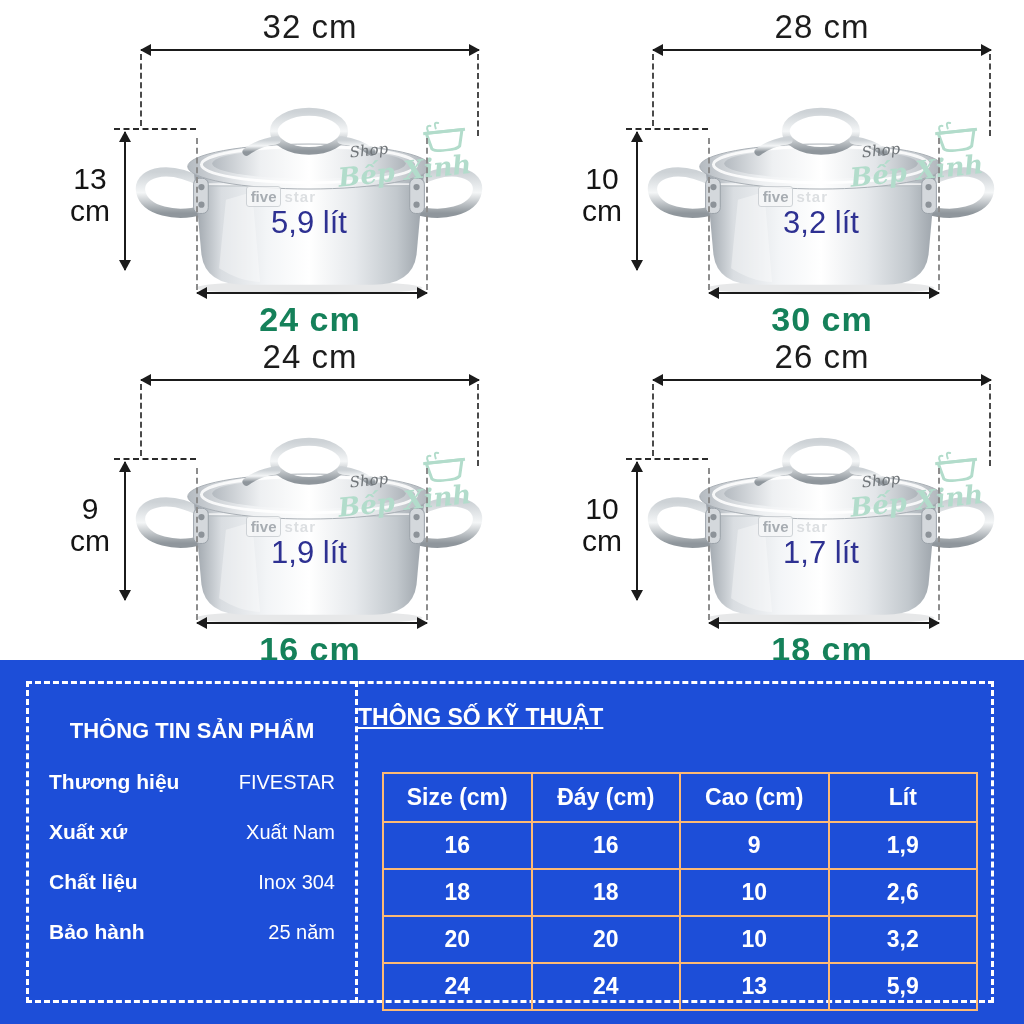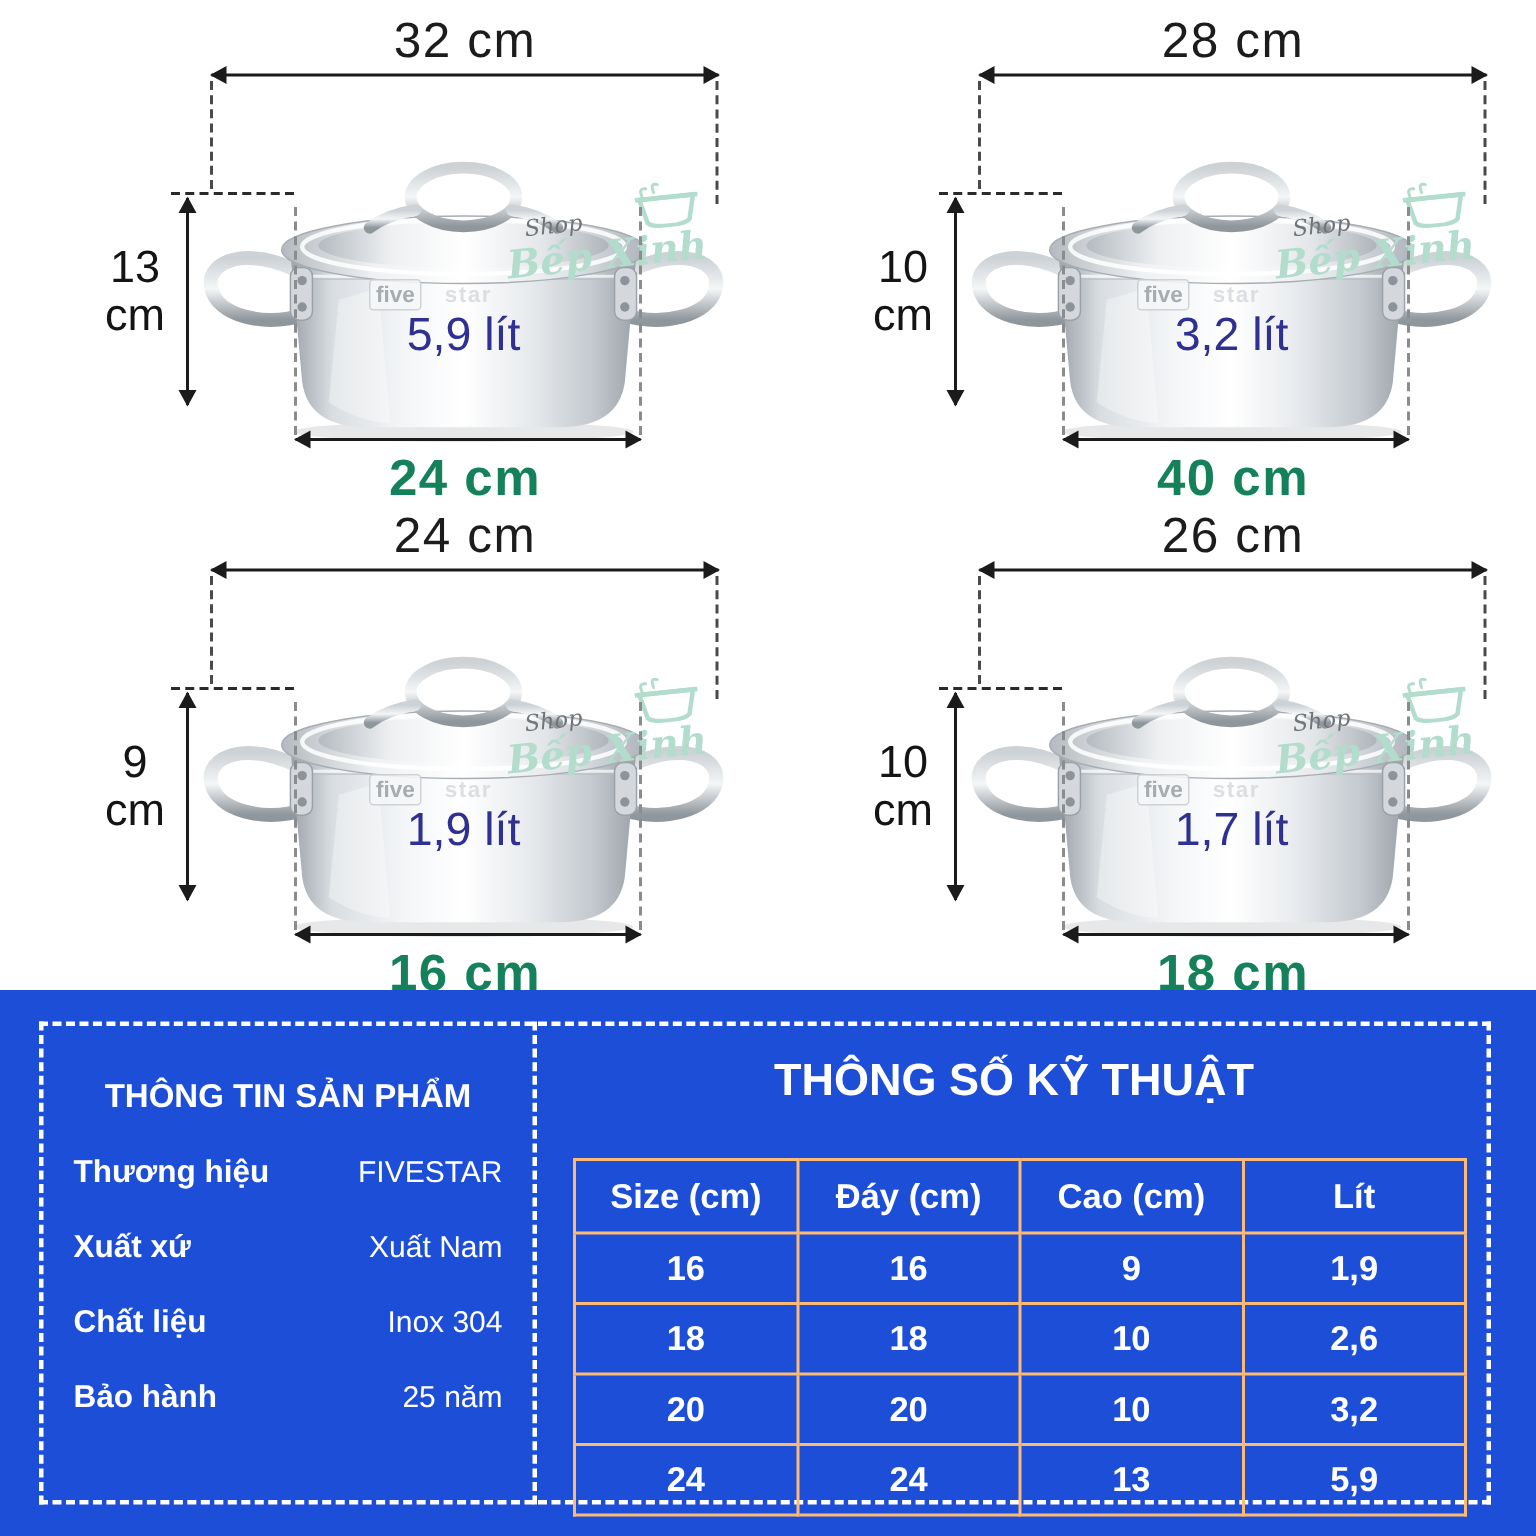--- a/index.html
+++ b/index.html
@@ -43,21 +43,21 @@
   .drop.dl { left:140px; top:54px; height:72px; }
   .drop.dr { left:477px; top:54px; height:82px; }
   .drop.bl { left:196px; top:138px; height:152px; border-color:#8c8c8c; }
   .drop.br { left:426px; top:138px; height:152px; border-color:#8c8c8c; }
   .dash-h { position:absolute; left:114px; top:128px; width:82px; height:0;
             border-top:2px dashed #2a2a2a; }
 
   .pot-visual { position:absolute; left:133px; top:80px; width:352px; height:220px; }
   .pot-visual svg.pot-img { position:absolute; left:0; top:0; width:352px; height:220px; }
 
-  .brand { position:absolute; left:32%; top:48%; display:flex; align-items:center; gap:15px;
+  .brand { position:absolute; left:32%; top:48%; display:flex; align-items:center; gap:3px;
            opacity:.85; }
   .brand .five { font-size:15px; color:#9aa0a6; border:1.5px solid #c9cdd1; background:#f6f7f8;
                  padding:1px 4px; border-radius:3px; font-weight:bold; }
   .brand .star { font-size:15px; color:#d7dadd; font-weight:bold; letter-spacing:1px; }
 
   .liters { position:absolute; left:50%; top:57%; transform:translateX(-50%);
             font-size:31px; color:#2e3192; white-space:nowrap; }
 
   .wm { position:absolute; left:58%; top:26%; width:150px; transform:rotate(-6deg);
         pointer-events:none; }
@@ -76,21 +76,21 @@
 
   .info { position:absolute; left:29px; top:24px; width:326px; height:316px; color:#fff; }
   .info-title { margin-top:34px; text-align:center; font-size:22px; font-weight:bold; }
   .info-rows { margin-top:14px; }
   .info-row { display:flex; justify-content:space-between; align-items:flex-end;
               padding:0 20px; margin-top:26px; }
   .info-row .lbl { font-size:21px; font-weight:bold; }
   .info-row .val { font-size:20px; font-weight:normal; }
 
   .tech { position:absolute; left:358px; top:24px; width:636px; height:316px; color:#fff; }
-  .tech-title { margin-top:20px; text-align:center; font-size:30px; font-weight:bold; }
+  .tech-title { margin-top:20px; text-align:left; font-size:23px; font-weight:bold;text-decoration:underline; }
   table.spec-table { position:absolute; left:24px; top:88px; width:596px;
                      border-collapse:collapse; table-layout:fixed; }
   .spec-table th, .spec-table td { border:2px solid #fdba74; text-align:center;
                      color:#fff; font-weight:bold; }
   .spec-table th { font-size:23px; height:49px; }
   .spec-table td { font-size:23px; height:47px;border-radius:12px; }
 </style>
 </head>
 <body>
 
@@ -208,21 +208,21 @@
         </div>
         <div class="brand">
           <span class="five">five</span>
           <span class="star">star</span>
         </div>
         <div class="liters">3,2 lít</div>
       </div>
       <div class="drop bl"></div>
       <div class="drop br"></div>
       <div class="h-arrow bottom"></div>
-      <div class="bottom-label">40 cm</div>
+      <div class="bottom-label">30 cm</div>
     </div>
 
     <div class="pot-card pc2">
       <div class="top-label">24 cm</div>
       <div class="h-arrow top"></div>
       <div class="drop dl"></div>
       <div class="drop dr"></div>
       <div class="dash-h"></div>
       <div class="v-arrow"></div>
       <div class="height-label">

